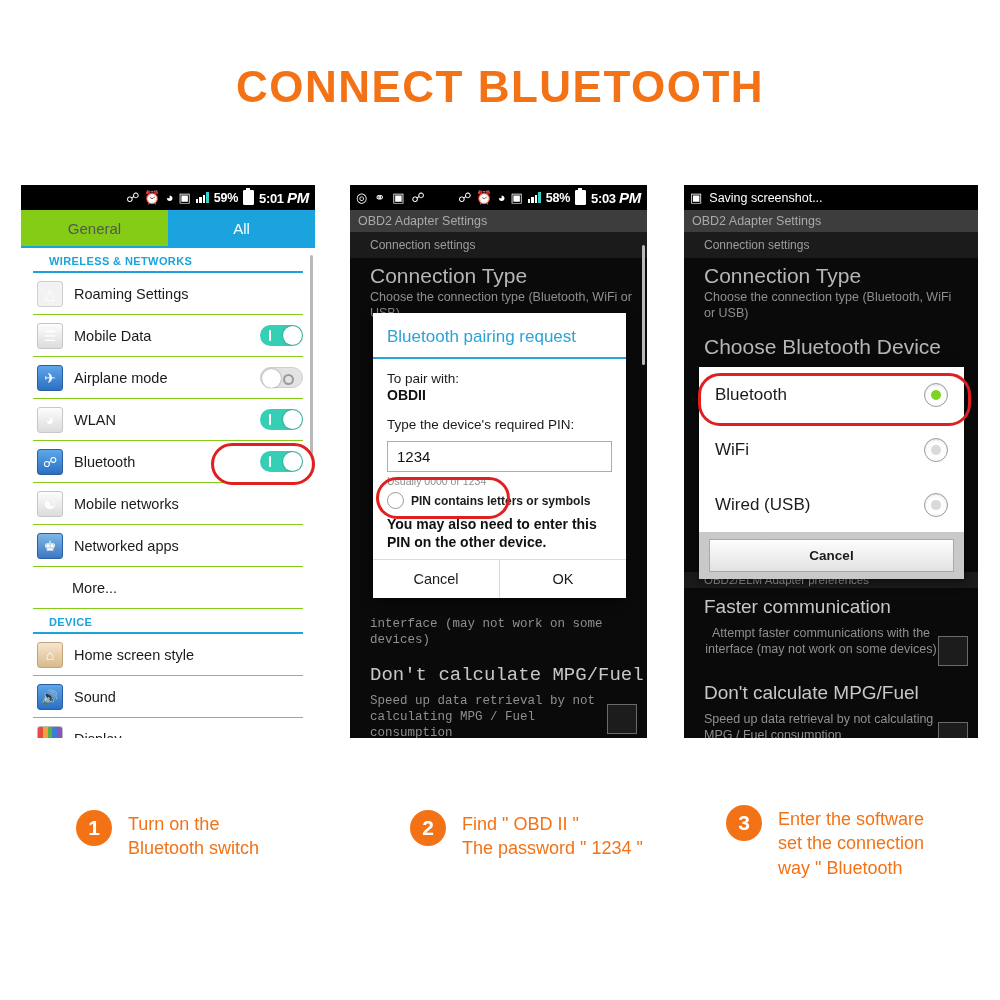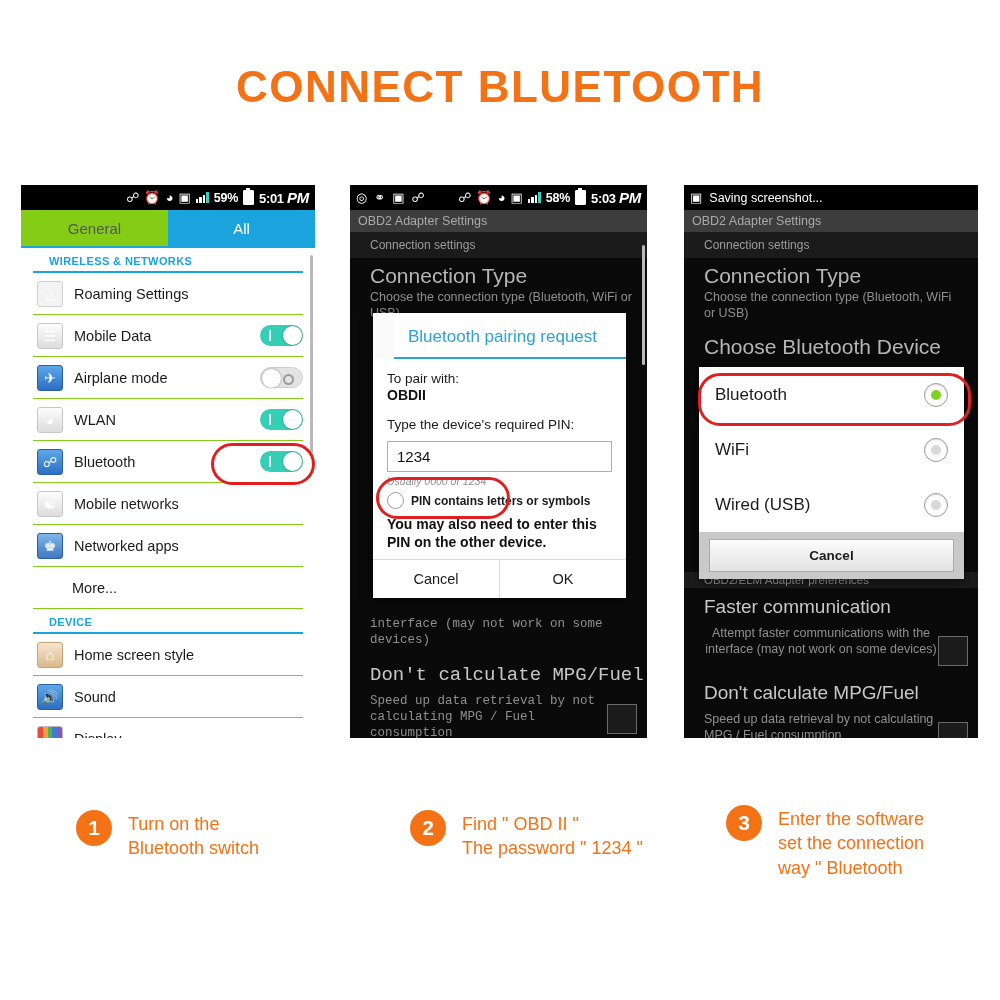--- a/index.html
+++ b/index.html
@@ -109,31 +109,30 @@
   .obd-chk{width:28px;height:28px;border:1px solid #6a6a6a;background:#1c1c1c;flex:none;margin-top:10px;}
 
   
   #pair-dialog{
     position:absolute;left:23px;top:128px;width:253px;background:#fafafa;
     box-shadow:0 2px 10px rgba(0,0,0,.6);
   }
   #pair-dialog .dtitle{
     color:#2aa3d6;font-size:17px;padding:14px 14px 10px 14px;border-bottom:2px solid #2aa3d6;
     background:#fff;
-    margin-left:21px;
   }
   #pair-dialog .dbody{padding:12px 14px 8px 14px;background:#fff;}
   .d-l1{font-size:13.5px;color:#1b1b1b;}
   .d-dev{font-size:14px;color:#111;font-weight:bold;margin-top:1px;}
   .d-l2{font-size:13.5px;color:#1b1b1b;margin-top:14px;}
   .pin-input{
     margin-top:9px;height:29px;border:1px solid #63c6e6;background:#fff;
     display:flex;align-items:center;padding-left:9px;font-size:15px;color:#111;
   }
-  .pin-hint{font-size:10.5px;color:#8d8d8d;margin-top:3px;font-style:italic;}
+  .pin-hint{font-size:10.5px;color:#8d8d8d;margin-top:3px;}
   .pin-chk{display:flex;align-items:center;margin-top:5px;gap:7px;}
   .radio-o{width:15px;height:15px;border-radius:50%;border:1.6px solid #9b9b9b;background:#fff;flex:none;}
   .pin-chk span{font-size:12px;color:#1b1b1b;font-weight:bold;}
   .d-note{font-size:14px;color:#111;margin-top:7px;line-height:1.25;font-weight:bold;}
   .dbtns{display:flex;border-top:1px solid #dadada;background:#fff;}
   .dbtn{flex:1;text-align:center;padding:11px 0;font-size:14.5px;color:#1b1b1b;}
   .dbtn+.dbtn{border-left:1px solid #dadada;}
   #ring2{left:376px;top:477px;width:128px;height:36px;}
 
   

